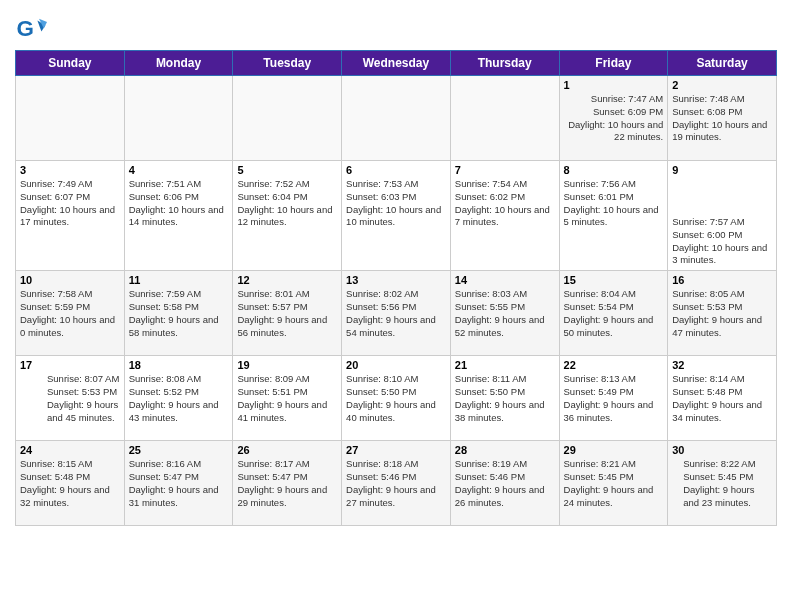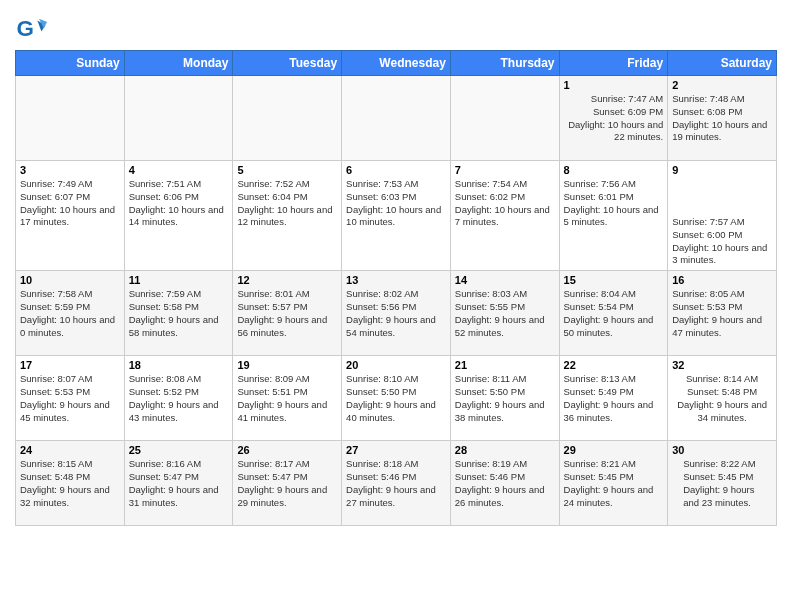--- a/index.html
+++ b/index.html
@@ -47,24 +47,24 @@
       font-size: 15px;
       color: #333;
       margin-top: 2px;
     }
     .calendar {
       width: 100%;
       border-collapse: collapse;
       font-size: 10.5px;
     }
     .calendar thead tr th {
-      background-color: #3b82f6;
+      background-color: #4c1d95;
       color: #fff;
       padding: 5px 4px;
-      text-align: right;
+      text-align: center;
       font-size: 12px;
       border: 1px solid #2e6db4;
     }
     .calendar tbody tr td {
       border: 1px solid #ccc;
       vertical-align: top;
       padding: 3px 4px;
       width: calc(100% / 7);
       min-height: 80px;
       height: 85px;
@@ -225,21 +225,21 @@
         <td>
           <span class="day-number">16</span>
           <div class="day-info" style="white-space: pre-line;">Sunrise: 8:05 AM
 Sunset: 5:53 PM
 Daylight: 9 hours and 47 minutes.</div>
         </td>
       </tr>
       <tr>
         <td>
           <span class="day-number">17</span>
-          <div class="day-info" style="white-space: pre-line;">Sunrise: 8:07 AM
+          <div class="day-info" style="white-space: pre-line; margin-left: 27px;">Sunrise: 8:07 AM
 Sunset: 5:53 PM
 Daylight: 9 hours and 45 minutes.</div>
         </td>
         <td>
           <span class="day-number">18</span>
           <div class="day-info" style="white-space: pre-line;">Sunrise: 8:08 AM
 Sunset: 5:52 PM
 Daylight: 9 hours and 43 minutes.</div>
         </td>
         <td>
@@ -261,21 +261,21 @@
 Daylight: 9 hours and 38 minutes.</div>
         </td>
         <td>
           <span class="day-number">22</span>
           <div class="day-info" style="white-space: pre-line;">Sunrise: 8:13 AM
 Sunset: 5:49 PM
 Daylight: 9 hours and 36 minutes.</div>
         </td>
         <td>
           <span class="day-number">32</span>
-          <div class="day-info" style="white-space: pre-line; text-align: center;">Sunrise: 8:14 AM
+          <div class="day-info" style="white-space: pre-line;">Sunrise: 8:14 AM
 Sunset: 5:48 PM
 Daylight: 9 hours and 34 minutes.</div>
         </td>
       </tr>
       <tr>
         <td>
           <span class="day-number">24</span>
           <div class="day-info" style="white-space: pre-line;">Sunrise: 8:15 AM
 Sunset: 5:48 PM
 Daylight: 9 hours and 32 minutes.</div>

